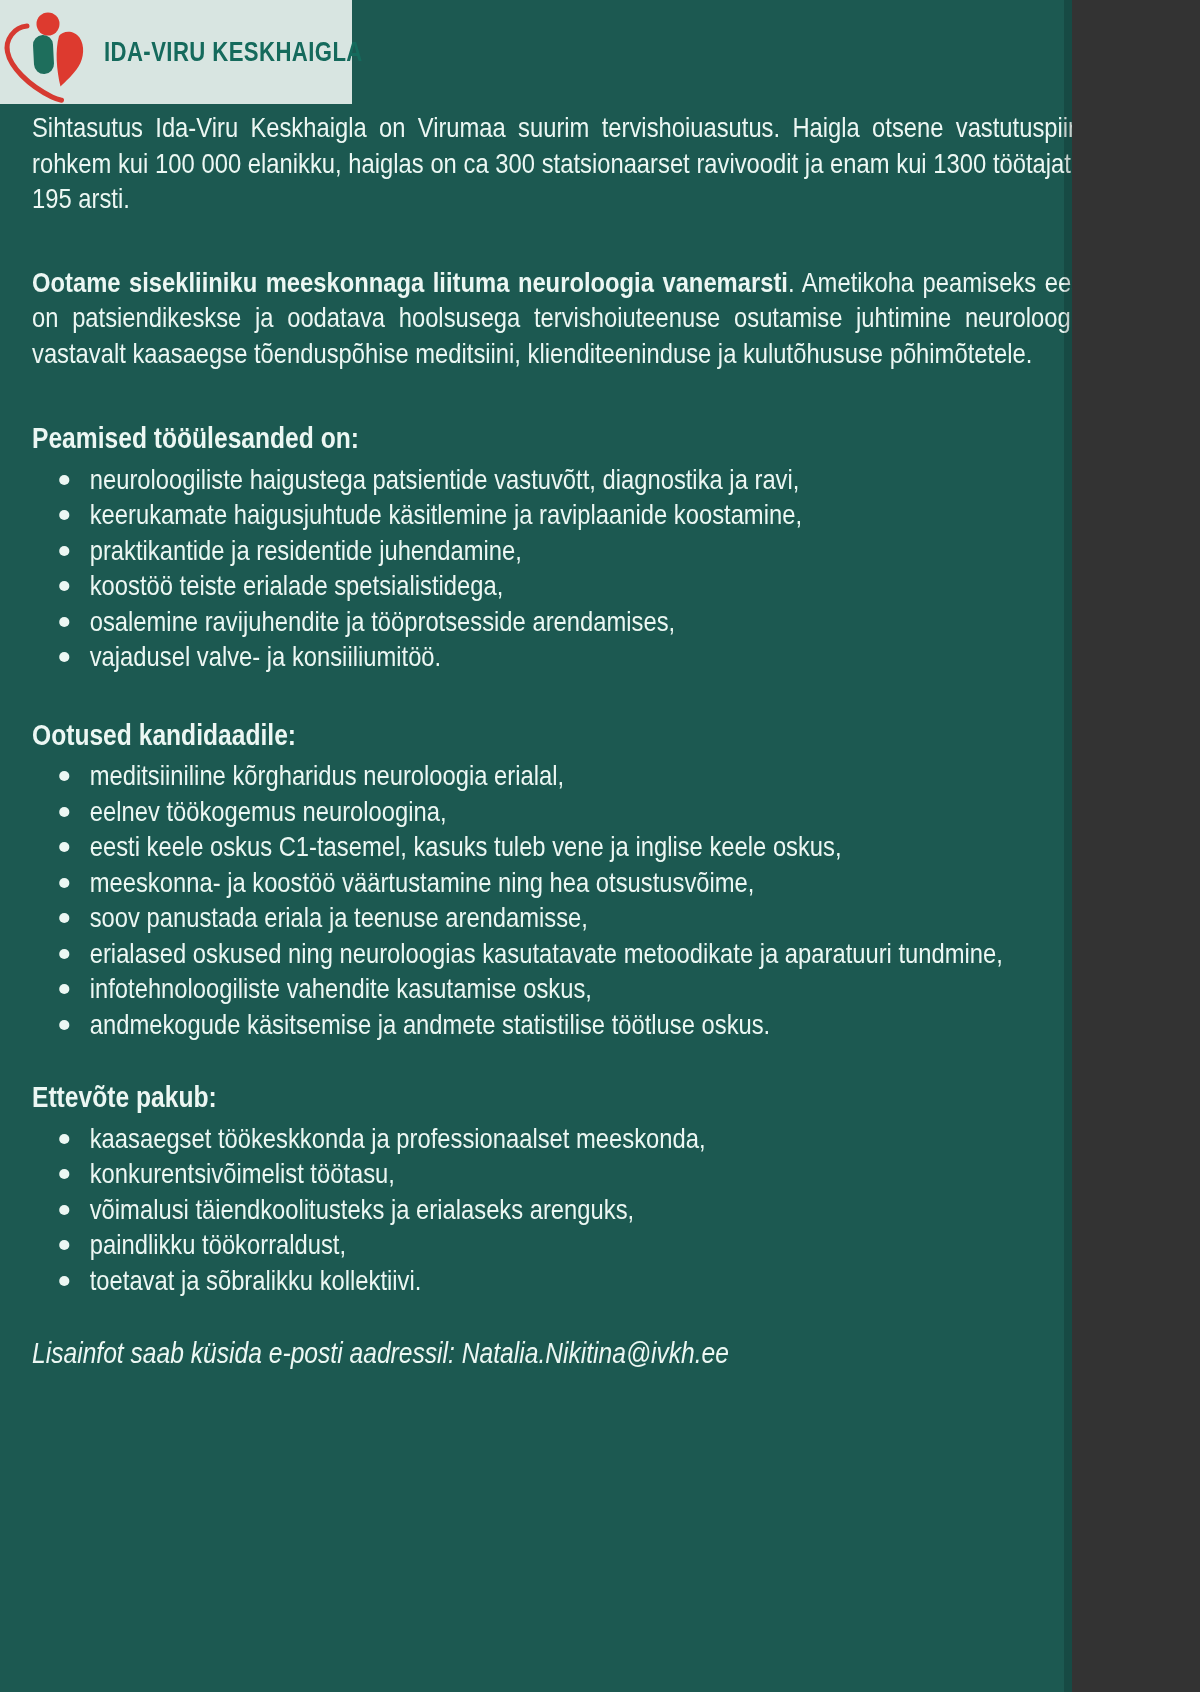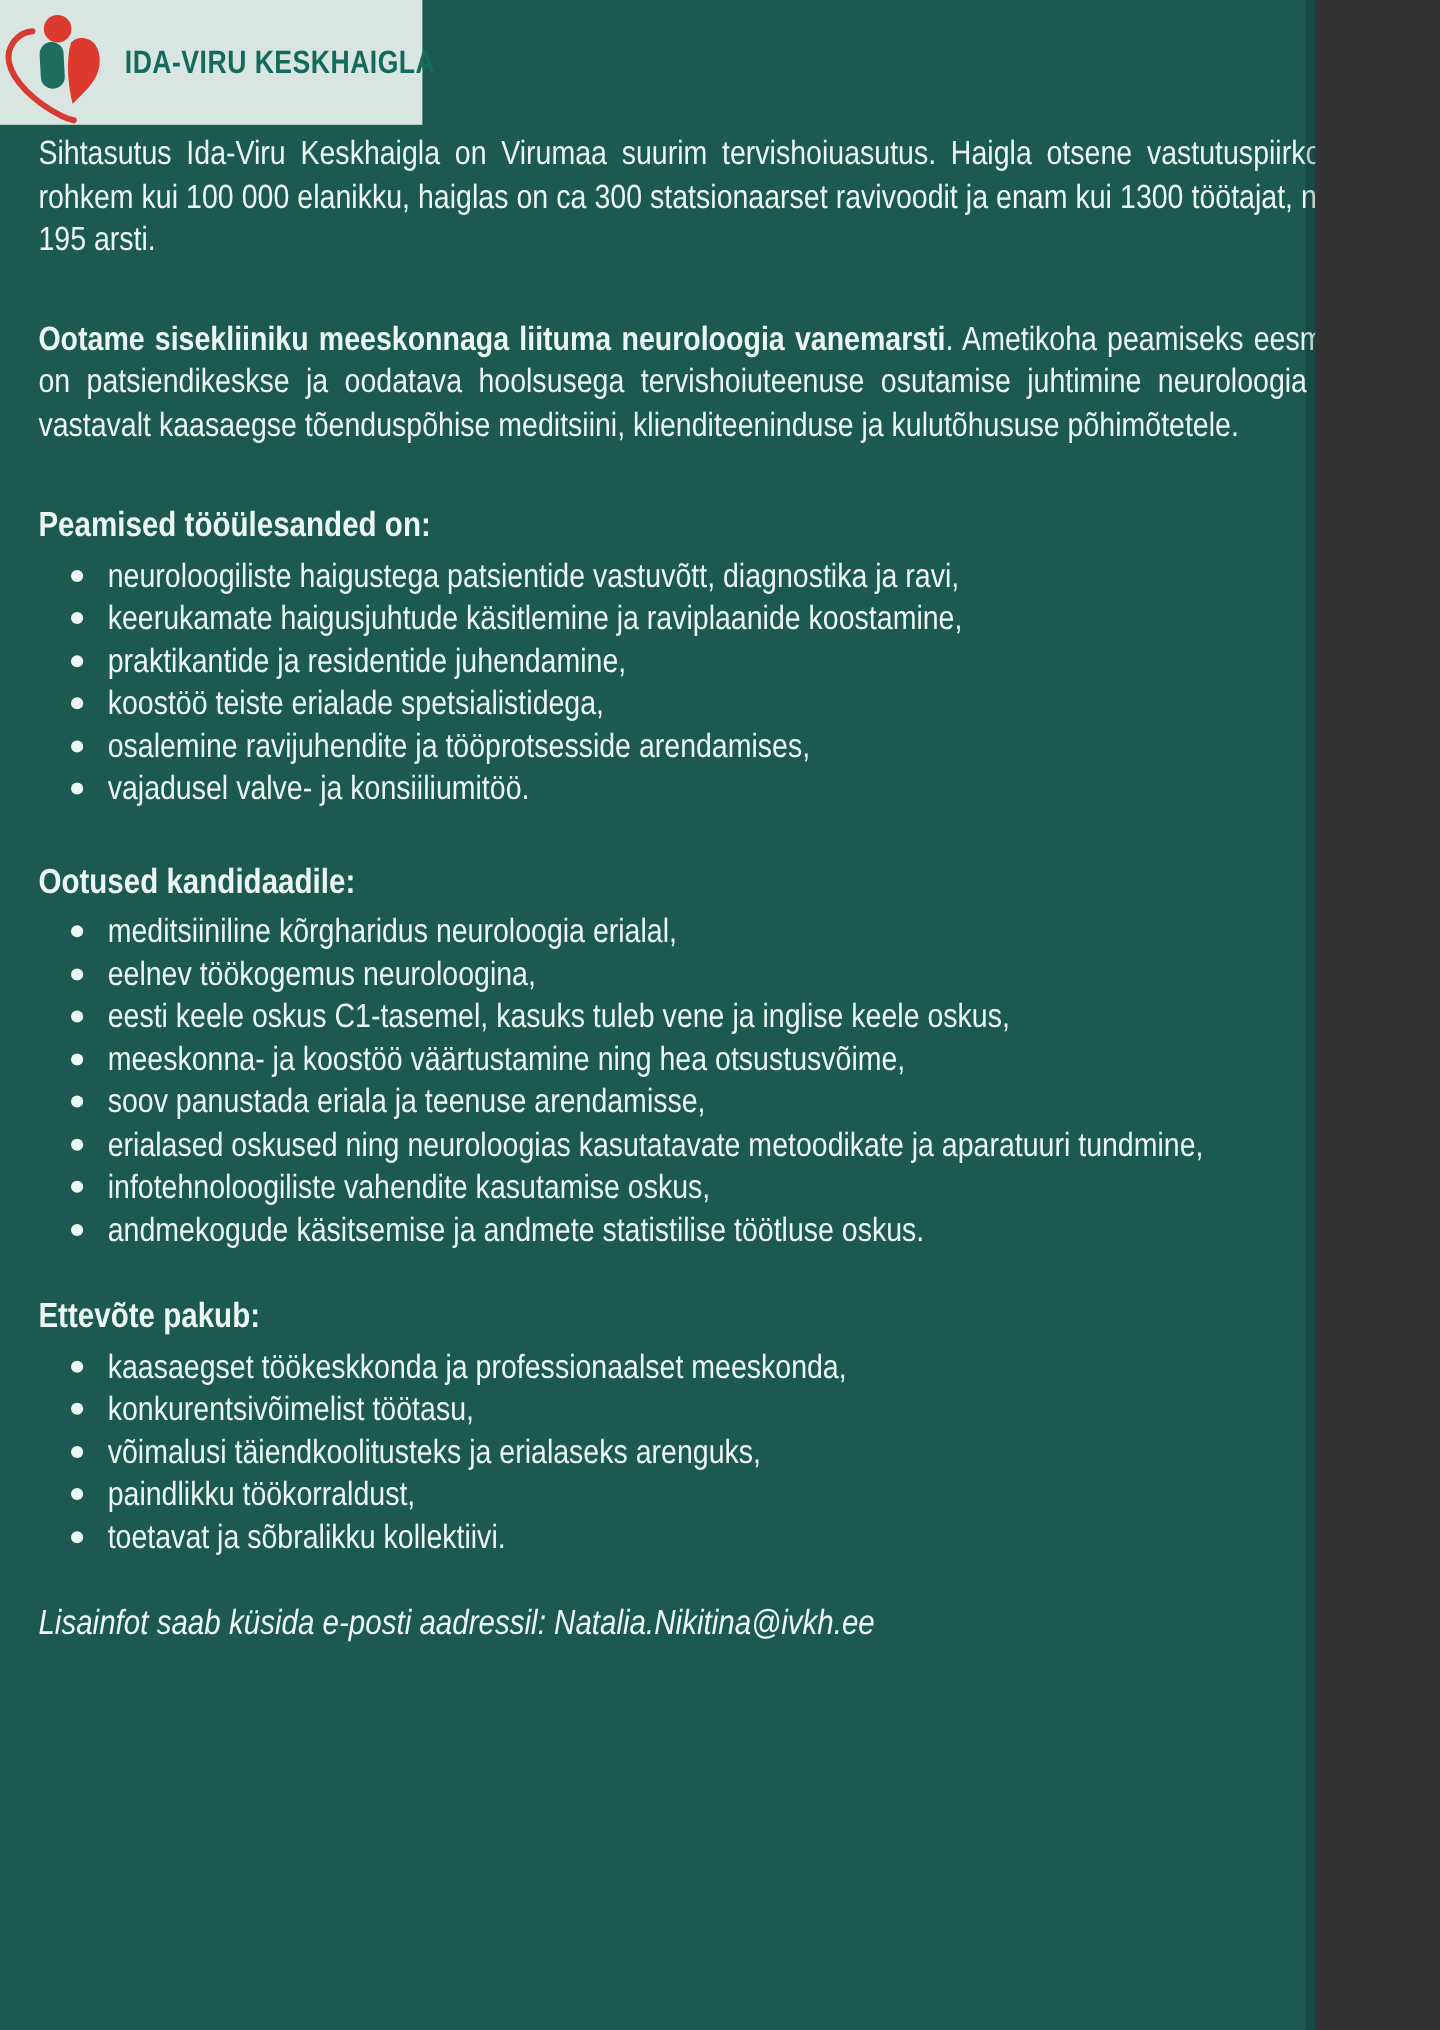--- a/index.html
+++ b/index.html
@@ -8,21 +8,20 @@
     background: #333;
   }
   .page {
     position: relative;
     width: 1072px;
     height: 1692px;
     background: #1c5951;
     font-family: "Liberation Sans", "DejaVu Sans", sans-serif;
     color: #ecf7f3;
     overflow: hidden;
-    padding-left: 24px;
   }
   .edge-shade {
     position: absolute;
     top: 0; right: 0;
     width: 8px; height: 100%;
     background: rgba(0,0,0,0.16);
     z-index: 5;
   }
   
   .header-box {

